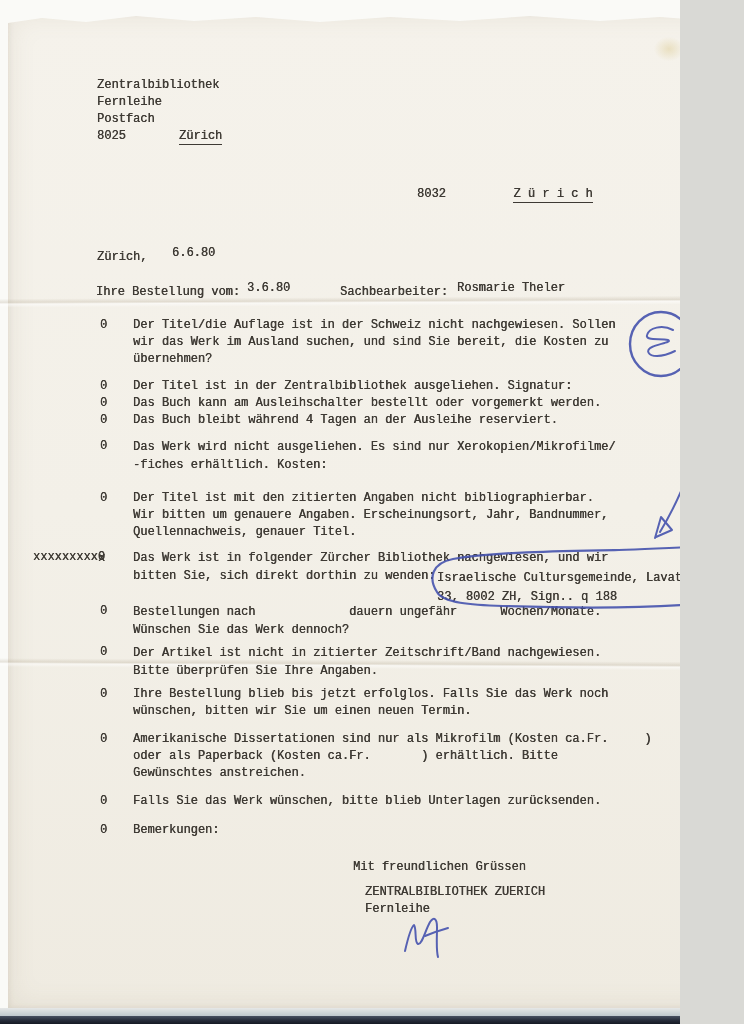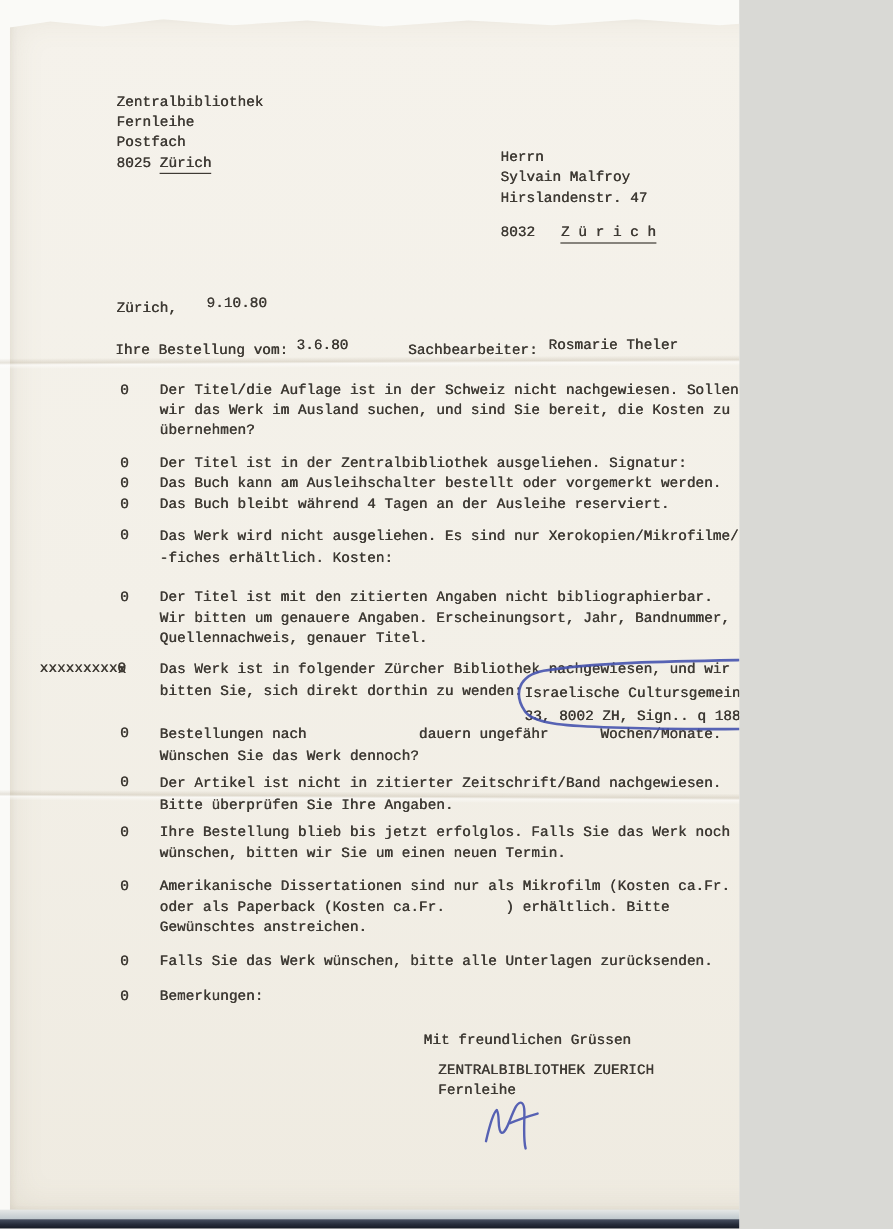--- a/index.html
+++ b/index.html
@@ -3,24 +3,24 @@
 <meta charset="utf-8">
 <style>
   :root{
     --paper:#f3f0e8;
     --ink:#3e3a34;
     --pen:#4653ae;
     --scanner-dark:#262c3a;
   }
   html,body{margin:0;padding:0;background:#d9d9d5;}
   .scan{
-    position:relative;width:600px;height:1024px;overflow:hidden;
+    position:relative;width:680px;height:1024px;overflow:hidden;
     background:#fafaf7;
     font-family:"Liberation Mono","DejaVu Sans Mono",monospace;
-    font-size:12px;color:var(--ink);padding-left:16px;
+    font-size:12px;color:var(--ink);
   }
   .paper{
     position:absolute;left:8px;top:13px;width:731px;height:996px;
     background:linear-gradient(180deg,#f5f2eb 0%,var(--paper) 50%,#efebe1 100%);
     clip-path:polygon(0px 10px,34px 5px,78px 9px,128px 3px,186px 8px,248px 4px,312px 9px,382px 4px,452px 8px,522px 3px,592px 8px,652px 4px,702px 8px,731px 5px,731px 996px,0px 996px);
     box-shadow:inset 0 0 28px rgba(140,124,92,.13), inset -3px 0 7px rgba(120,110,88,.10), inset 2px 0 5px rgba(120,110,88,.06);
   }
   .stain{
     position:absolute;left:648px;top:32px;width:42px;height:34px;border-radius:50%;
     background:radial-gradient(closest-side,rgba(216,196,130,.40),rgba(216,196,130,0) 72%);
@@ -33,21 +33,21 @@
   .crease-2{top:660px;transform:rotate(.3deg);}
   .strip-light{position:absolute;left:0;top:1008px;width:744px;height:8px;background:linear-gradient(180deg,#e6e8e7,#bfc8cd);}
   .strip-dark{position:absolute;left:0;top:1016px;width:744px;height:8px;background:linear-gradient(180deg,#485061,var(--scanner-dark) 55%,#151923);}
   .edge-right{position:absolute;top:13px;left:739px;width:5px;height:996px;background:linear-gradient(90deg,#dedcd6,#eceae6);}
   .t{
     position:absolute;white-space:pre;line-height:17px;color:var(--ink);
     text-shadow:.35px 0 0 currentColor;
   }
   .lh18{line-height:18px;}
   .lh19{line-height:19px;}
-  .u{border-bottom:1.3px solid currentColor;padding-bottom:1px;}
+  .u{border-bottom:1.3px solid currentColor;padding-bottom:1px;margin-left:46px;}
   .row-text{position:absolute;left:133px;top:0;white-space:pre;}
   .row-marker{position:absolute;left:100px;top:0;white-space:pre;}
   .row-marker.struck{left:33px;}
   .row{position:absolute;left:0;width:744px;}
   .pen-layer{position:absolute;left:0;top:0;pointer-events:none;}
 </style>
 </head>
 <body>
 
 <div class="scan">
@@ -57,27 +57,24 @@
   <div class="crease crease-2"></div>
   <div class="edge-right"></div>
   <div class="strip-light"></div>
   <div class="strip-dark"></div>
 
   <div class="t" style="left:97px;top:77px;">Zentralbibliothek
 Fernleihe
 Postfach</div>
   <div class="t" style="left:97px;top:128px;"><span>8025 </span><span class="u">Zürich</span></div>
 
-  <div class="t" style="left:417px;top:123px;">Herrn
-Sylvain Malfroy
-Hirslandenstr. 47</div>
   <div class="t" style="left:417px;top:186px;"><span>8032   </span><span class="u">Z ü r i c h</span></div>
 
   <div class="t" style="left:97px;top:249px;">Zürich,</div>
-  <div class="t" style="left:172px;top:245px;">9.10.80</div>
+  <div class="t" style="left:172px;top:245px;">6.6.80</div>
 
   <div class="t" style="left:96px;top:284px;">Ihre Bestellung vom:</div>
   <div class="t" style="left:247px;top:280px;">3.6.80</div>
   <div class="t" style="left:340px;top:284px;text-align:right;">Sachbearbeiter:</div>
   <div class="t" style="left:457px;top:280px;">Rosmarie Theler</div>
 
   <div class="row" style="top:317px;">
     <span class="t row-marker">0</span>
     <div class="t row-text">Der Titel/die Auflage ist in der Schweiz nicht nachgewiesen. Sollen
 wir das Werk im Ausland suchen, und sind Sie bereit, die Kosten zu
@@ -128,21 +125,21 @@
 wünschen, bitten wir Sie um einen neuen Termin.</div>
   </div>
   <div class="row" style="top:731px;">
     <span class="t row-marker">0</span>
     <div class="t row-text">Amerikanische Dissertationen sind nur als Mikrofilm (Kosten ca.Fr.     )
 oder als Paperback (Kosten ca.Fr.       ) erhältlich. Bitte
 Gewünschtes anstreichen.</div>
   </div>
   <div class="row" style="top:793px;">
     <span class="t row-marker">0</span>
-    <div class="t row-text">Falls Sie das Werk wünschen, bitte alle Unterlagen zurücksenden.</div>
+    <div class="t row-text">Falls Sie das Werk wünschen, bitte blieb Unterlagen zurücksenden.</div>
   </div>
   <div class="row" style="top:822px;">
     <span class="t row-marker">0</span>
     <div class="t row-text">Bemerkungen:</div>
   </div>
 
   <div class="t lh19" style="left:437px;top:569px;">Israelische Cultursgemeinde, Lavaterstr.
 33, 8002 ZH, Sign.. q 188</div>
 
   <div class="t" style="left:353px;top:859px;">Mit freundlichen Grüssen</div>

